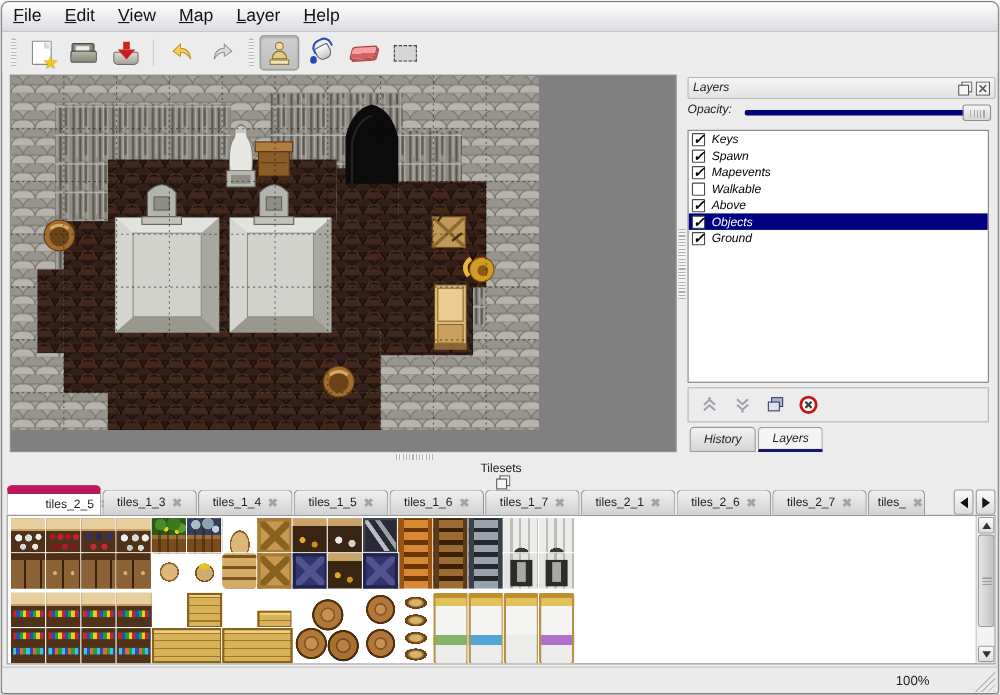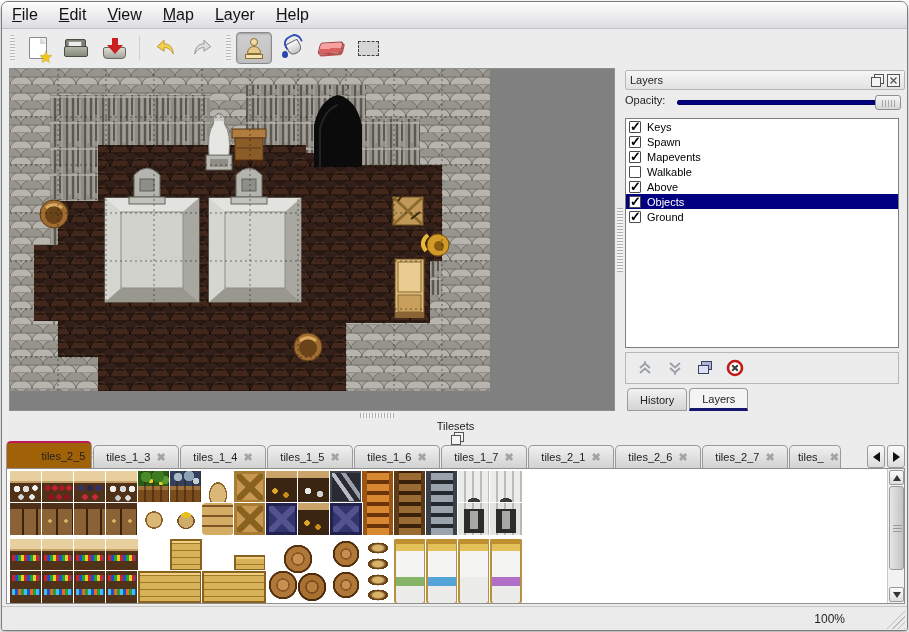--- a/index.html
+++ b/index.html
@@ -75,21 +75,21 @@
     border:1px solid #8f8f8d; background:var(--map-backdrop,#808080); overflow:hidden; }
   .map-svg { position:absolute; left:0; top:0; display:block; }
   .v-splitter { position:absolute; left:613px; top:66px; width:10px; height:343px; }
   .v-splitter .grip { position:absolute; left:2px; top:140px; width:6px; height:64px;
     background:repeating-linear-gradient(180deg,#aeaeae 0 1px,#f4f4f4 1px 3px); }
   .h-splitter { position:absolute; left:0; top:409px; width:100%; height:9px; }
   .h-splitter .grip { position:absolute; left:358px; top:2px; width:34px; height:5px;
     background:repeating-linear-gradient(90deg,#aeaeae 0 1px,#f4f4f4 1px 3px); }
 
   
-  .layers-panel { position:absolute; left:623px; top:66px; width:280px; height:343px; font-size:11px; }
+  .layers-panel { position:absolute; left:623px; top:66px; width:280px; height:343px; font-size:11px;font-style:italic; }
   .panel-titlebar { position:absolute; left:0; top:2px; width:100%; height:20px;
     background:linear-gradient(#f6f6f6,#e2e2e2); border:1px solid #b6b6b6; border-radius:2px;
     display:flex; align-items:center; padding:0 4px; }
   .panel-titlebar .title { flex:1; color:#222; }
   .pbtn { width:13px; height:13px; margin-left:3px; display:inline-flex; }
   .opacity-row { position:absolute; left:0; top:26px; width:100%; height:20px; display:flex; align-items:flex-start; }
   .opacity-row .lbl { width:52px; color:#222; }
   .opacity-track { position:relative; flex:1; height:16px; margin-right:4px; }
   .opacity-track .groove { position:absolute; left:0; right:2px; top:6px; height:5px;
     background:var(--accent,#000080); border-radius:2px; border:1px solid #000060; }
@@ -116,21 +116,21 @@
   .ptab.active { background:#f4f4f4; border-bottom:3px solid #16166e; padding-bottom:0; }
 
   
   .tilesets-panel { position:absolute; left:4px; top:418px; width:899px; height:186px; font-size:11px; }
   .ts-titlerow { position:absolute; left:0; top:0; width:100%; height:20px; display:flex; align-items:center; padding:0 6px;flex-direction:column; }
   .ts-titlerow .title { flex:1; color:#222; }
   .ts-tabbar { position:absolute; left:0; top:21px; width:100%; height:27px; display:flex; align-items:flex-end; }
   .ts-tab { height:23px; width:86px; display:flex; align-items:center; justify-content:center; gap:6px;
     border:1px solid #9a9a9a; border-bottom:none; border-radius:5px 5px 0 0;
     background:linear-gradient(#f0f0f0,#d2d2d2); margin-right:1px; color:#222; }
-  .ts-tab.active { height:27px; background:#a16207; border-top:2px solid #be185d;padding-left:44px; }
+  .ts-tab.active { height:27px; background:#ffffff; border-top:8px solid #be185d;padding-left:44px; }
   .ts-tab.partial { width:52px; overflow:hidden; justify-content:flex-start; padding-left:8px; }
   .tab-x { color:#a2a6a2; font-weight:bold; font-size:11px; }
   .tab-x::before { content:'\2716'; }
   .ts-scrollbtns { margin-left:auto; display:flex; gap:2px; }
   .sbtn { width:18px; height:23px; border:1px solid #9a9a9a; border-radius:3px;
     background:linear-gradient(#fafafa,#dcdcdc); display:flex; align-items:center; justify-content:center; }
   .tri-left { width:0; height:0; border:5px solid transparent; border-right:7px solid #111; border-left:none; }
   .tri-right { width:0; height:0; border:5px solid transparent; border-left:7px solid #111; border-right:none; }
   .ts-content { position:absolute; left:0; top:48px; width:899px; height:136px;
     background:#fff; border:1px solid #8f8f8d; overflow:hidden; }

